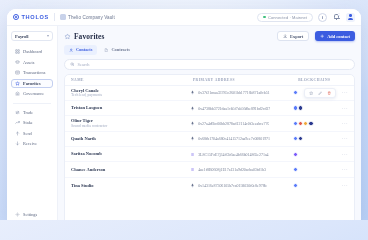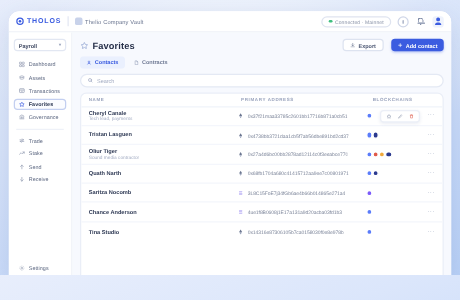--- a/index.html
+++ b/index.html
@@ -78,21 +78,21 @@
     border-radius:50%; background:#3b5ce0; border:.6px solid #fff;
   }
   .avatar-btn {
     width: 9px; height: 9px; border-radius: 2.5px; background: #eef2fc;
     display:flex; align-items:center; justify-content:center; position:relative;
   }
   .av-head { width:2.6px; height:2.6px; border-radius:50%; background:#3b5ce0; position:absolute; top:1.6px;}
   .av-body { width:5px; height:2.4px; border-radius:2.5px 2.5px 0 0; background:#3b5ce0; position:absolute; bottom:1.4px;}
 
   
-  .body-row { flex: 1; display: flex; min-height: 0; }
+  .body-row { flex: 1; display: flex; min-height: 0; font-family: Liberation Serif, serif; }
 
   
   .sidebar {
     width: 51px; min-width: 51px; background: #ffffff;
     border-right: 1px solid #eef1f8; padding: 5px 4px 4px 4px;
     display: flex; flex-direction: column;
   }
   .workspace-select {
     height: 10px; border: 1px solid #e2e7f2; border-radius: 3px; background: #fff;
     display: flex; align-items: center; padding: 0 3px; gap: 2px; margin-bottom: 6px;

